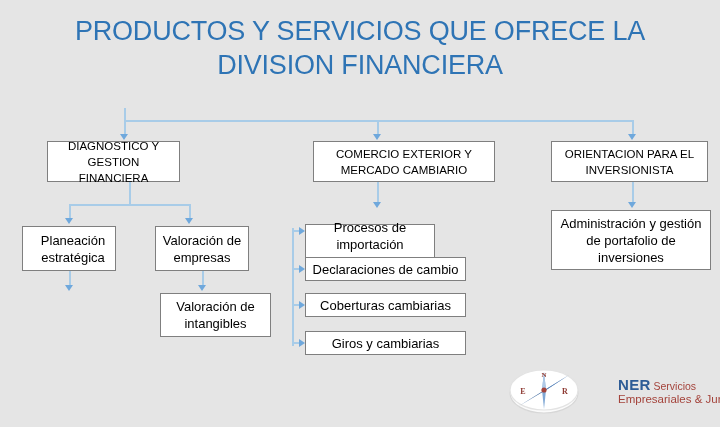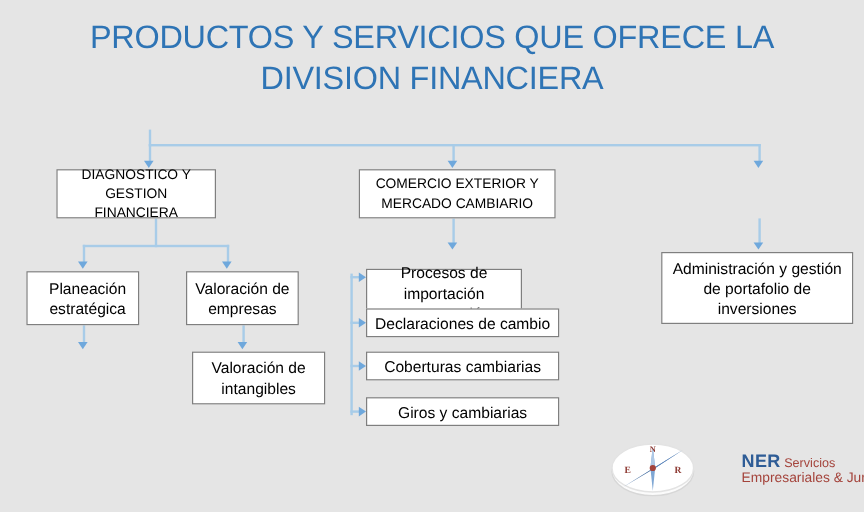--- a/index.html
+++ b/index.html
@@ -140,25 +140,29 @@
   <div class="arrow down" style="left:373px; top:134px;"></div>
 
   <div class="conn v" style="left:632px; top:120px; height:16px;"></div>
   <div class="arrow down" style="left:628px; top:134px;"></div>
 
   <div class="node lvl1" style="left:47px; top:141px; width:133px; height:41px;">
     <span class="txt">DIAGNOSTICO Y GESTION
 FINANCIERA</span>
   </div>
 
-  <div class="node lvl1" style="left:299px; top:141px; width:164px; height:41px;">
+  <div class="node lvl1" style="left:313px; top:141px; width:182px; height:41px;">
     <span class="txt">COMERCIO EXTERIOR Y
 MERCADO CAMBIARIO</span>
   </div>
 
+  <div class="node lvl1" style="left:551px; top:141px; width:157px; height:41px;">
+    <span class="txt">ORIENTACION PARA EL
+INVERSIONISTA</span>
+  </div>
 
   <div class="conn v" style="left:129px; top:182px; height:24px;"></div>
   <div class="conn h" style="left:69px; top:204px; width:122px;"></div>
   <div class="conn v" style="left:69px; top:204px; height:16px;"></div>
   <div class="arrow down" style="left:65px; top:218px;"></div>
   <div class="conn v" style="left:189px; top:204px; height:16px;"></div>
   <div class="arrow down" style="left:185px; top:218px;"></div>
 
   <div class="node lvl2" style="left:22px; top:226px; width:94px; height:45px;padding-left:12px;">
     <span class="txt">Planeación

